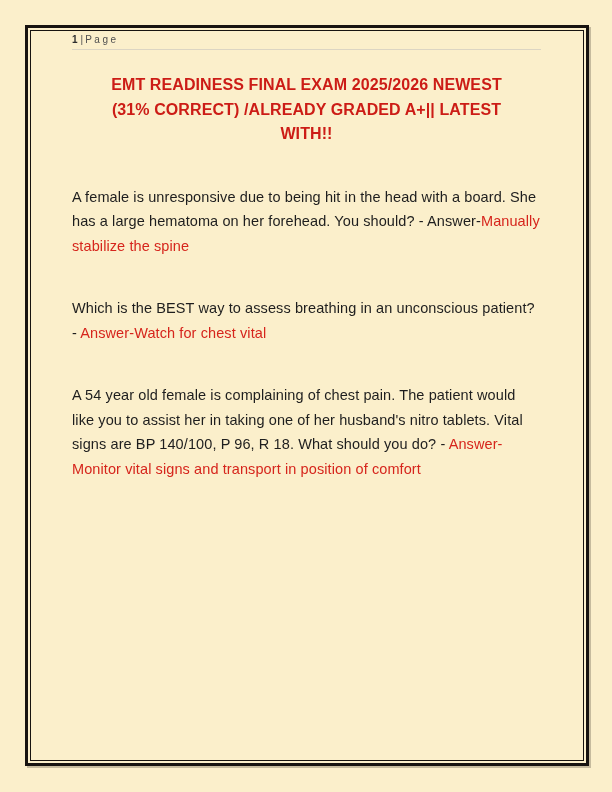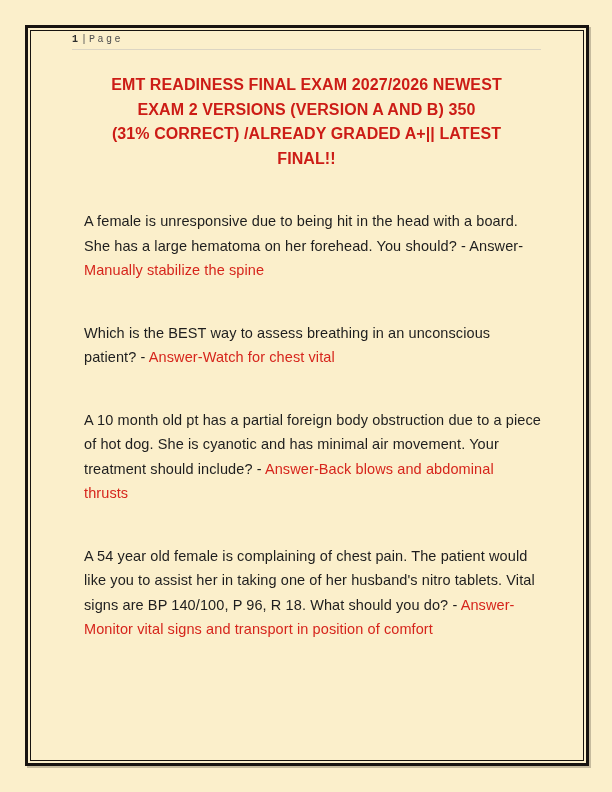--- a/index.html
+++ b/index.html
@@ -35,21 +35,20 @@
     inset: 0;
     box-sizing: border-box;
     padding: 3px 42px 0 41px;
   }
   .page-header {
     font-size: 10px;
     line-height: 11px;
     padding-bottom: 4px;
     border-bottom: 1px solid #dcd5c3;
     white-space: nowrap;
-    font-family: Liberation Mono, monospace;
   }
   .page-num {
     font-weight: bold;
     color: #2e2e2e;
   }
   .page-sep {
     color: #4f4f4f;
     margin: 0 2px 0 3px;
   }
   .page-word {
@@ -59,21 +58,21 @@
   .doc-title {
     margin-top: 23px;
     text-align: center;
     font-weight: bold;
     font-size: 16px;
     line-height: 24.5px;
     color: var(--title-color, #cc1c16);
     letter-spacing: 0.1px;
   }
   .qa {
-    margin: 38px 0 0 12px;
+    margin: 38px 0 0 0;
     font-size: 14.5px;
     line-height: 24.5px;
     letter-spacing: 0.1px;
     color: var(--body-text, #1e1e1e);
   }
   .answer {
     color: var(--answer-color, #d6251c);
   }
 </style>
 </head>
@@ -81,28 +80,26 @@
 
 <div class="frame">
   <div class="frame-inner">
     <div class="content">
 
       <div class="page-header">
         <span class="page-num">1</span><span class="page-sep">|</span><span class="page-word">Page</span>
       </div>
 
       <div class="doc-title">
-        <div>EMT READINESS FINAL EXAM 2027/2026 NEWEST</div>
-        <div>EXAM 2 VERSIONS (VERSION A AND B) 350</div>
+        <div>EMT READINESS FINAL EXAM 2025/2026 NEWEST</div>
         <div>(31% CORRECT) /ALREADY GRADED A+|| LATEST</div>
-        <div>FINAL!!</div>
+        <div>WITH!!</div>
       </div>
 
       <div>
         <p class="qa"><span>A female is unresponsive due to being hit in the head with a board. She has a large hematoma on her forehead. You should? - Answer-</span><span class="answer">Manually stabilize the spine</span></p>
         <p class="qa"><span>Which is the BEST way to assess breathing in an unconscious patient? - </span><span class="answer">Answer-Watch for chest vital</span></p>
-        <p class="qa"><span>A 10 month old pt has a partial foreign body obstruction due to a piece of hot dog. She is cyanotic and has minimal air movement. Your treatment should include? - </span><span class="answer">Answer-Back blows and abdominal thrusts</span></p>
         <p class="qa"><span>A 54 year old female is complaining of chest pain. The patient would like you to assist her in taking one of her husband's nitro tablets. Vital signs are BP 140/100, P 96, R 18. What should you do? - </span><span class="answer">Answer-Monitor vital signs and transport in position of comfort</span></p>
       </div>
 
     </div>
   </div>
 </div>
 
 </body></html>

